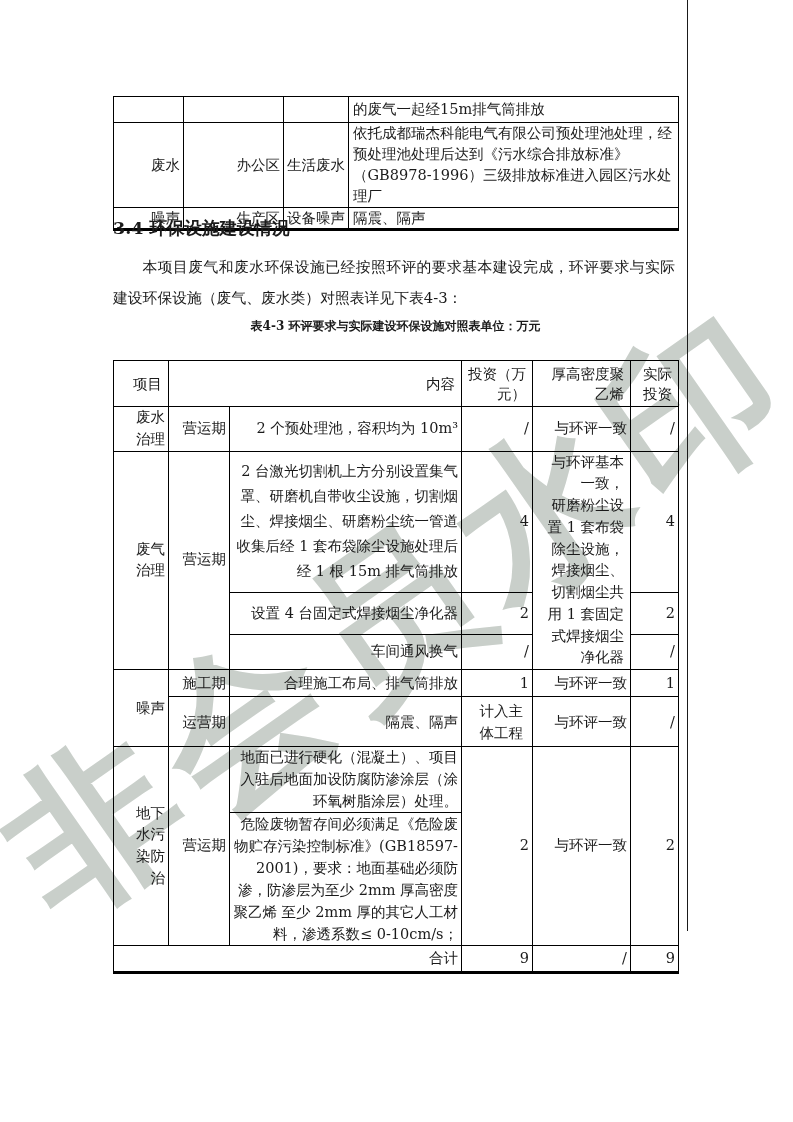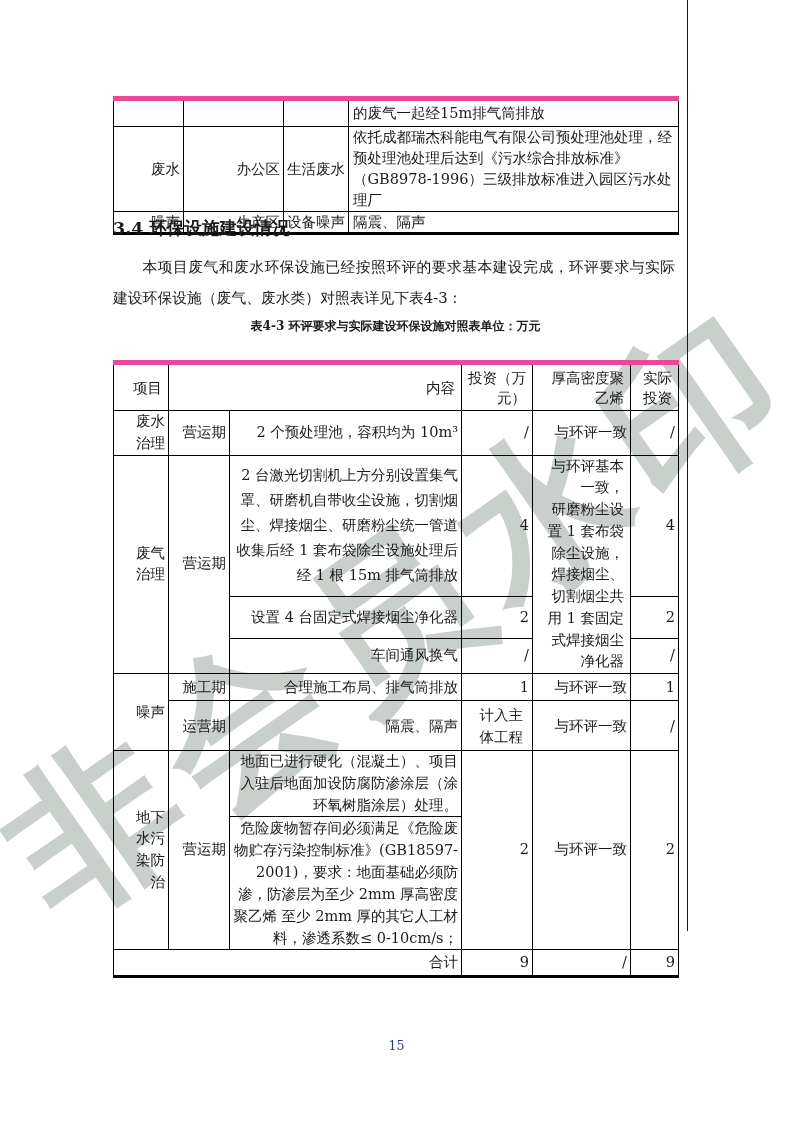--- a/index.html
+++ b/index.html
@@ -15,21 +15,21 @@
     transform:translate(-50%,-50%) rotate(-35deg);
     font-size:168px;font-weight:bold;letter-spacing:14px;
     white-space:nowrap;z-index:0;user-select:none;
   }
   .content{position:absolute;inset:0;z-index:1;}
   
   .edge-rule{position:absolute;left:687px;top:0;width:1px;height:931px;background:#1a1a1a;}
   
   table.doc-table{
     border-collapse:collapse;table-layout:fixed;
-    border-top:5px solid #ec4899;border-bottom:3px solid #000;
+    border-top:1px solid #ec4899;border-bottom:3px solid #000;
     position:absolute;left:113px;
   }
   table.doc-table td,table.doc-table th{
     border:1px solid #000;font-weight:normal;
     font-size:14.5px;line-height:1.5;text-align:right;
     padding:0 3px;overflow:hidden;
   }
   
   #top-table{top:96px;width:565px;}
   #top-table td{line-height:21px;}
@@ -193,16 +193,15 @@
       </tr>
       <tr class="rtot">
         <td colspan="3">合计</td>
         <td>9</td>
         <td>/</td>
         <td>9</td>
       </tr>
     </tbody>
       </table>
 
-    <div class="page-number">15</div>
 
   </div>
 </div>
 
 </body></html>

